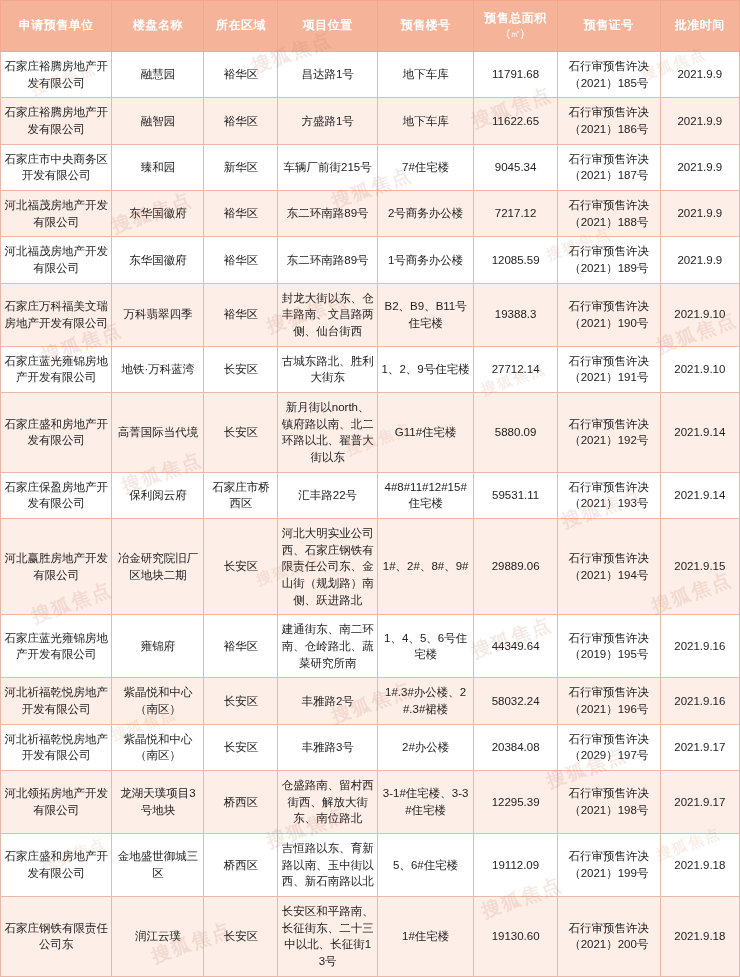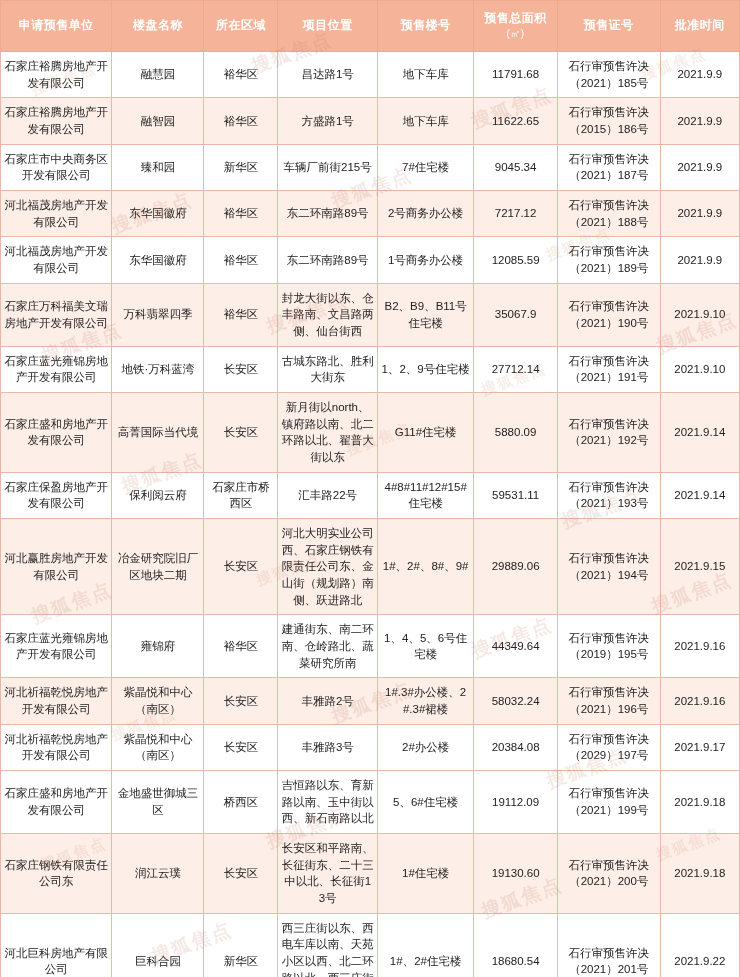--- a/index.html
+++ b/index.html
@@ -116,21 +116,21 @@
           <td class="c0">石行审预售许决（2021）185号</td>
           <td class="c0">2021.9.9</td>
         </tr>
         <tr class="even">
           <td class="c0">石家庄裕腾房地产开发有限公司</td>
           <td class="c0">融智园</td>
           <td class="c0">裕华区</td>
           <td class="c0">方盛路1号</td>
           <td class="c0">地下车库</td>
           <td class="c0">11622.65</td>
-          <td class="c0">石行审预售许决（2015）186号</td>
+          <td class="c0">石行审预售许决（2021）186号</td>
           <td class="c0">2021.9.9</td>
         </tr>
         <tr class="odd">
           <td class="c0">石家庄市中央商务区开发有限公司</td>
           <td class="c0">臻和园</td>
           <td class="c0">新华区</td>
           <td class="c0">车辆厂前街215号</td>
           <td class="c0">7#住宅楼</td>
           <td class="c0">9045.34</td>
           <td class="c0">石行审预售许决（2021）187号</td>
@@ -155,21 +155,21 @@
           <td class="c0">12085.59</td>
           <td class="c0">石行审预售许决（2021）189号</td>
           <td class="c0">2021.9.9</td>
         </tr>
         <tr class="even">
           <td class="c0">石家庄万科福美文瑞房地产开发有限公司</td>
           <td class="c0">万科翡翠四季</td>
           <td class="c0">裕华区</td>
           <td class="c0">封龙大街以东、仓丰路南、文昌路两侧、仙台街西</td>
           <td class="c0">B2、B9、B11号住宅楼</td>
-          <td class="c0">35067.9</td>
+          <td class="c0">19388.3</td>
           <td class="c0">石行审预售许决（2021）190号</td>
           <td class="c0">2021.9.10</td>
         </tr>
         <tr class="odd">
           <td class="c0">石家庄蓝光雍锦房地产开发有限公司</td>
           <td class="c0">地铁·万科蓝湾</td>
           <td class="c0">长安区</td>
           <td class="c0">古城东路北、胜利大街东</td>
           <td class="c0">1、2、9号住宅楼</td>
           <td class="c0">27712.14</td>
@@ -227,20 +227,30 @@
           <td class="c0">2021.9.16</td>
         </tr>
         <tr class="odd">
           <td class="c0">河北祈福乾悦房地产开发有限公司</td>
           <td class="c0">紫晶悦和中心（南区）</td>
           <td class="c0">长安区</td>
           <td class="c0">丰雅路3号</td>
           <td class="c0">2#办公楼</td>
           <td class="c0">20384.08</td>
           <td class="c0">石行审预售许决（2029）197号</td>
+          <td class="c0">2021.9.17</td>
+        </tr>
+        <tr class="even">
+          <td class="c0">河北领拓房地产开发有限公司</td>
+          <td class="c0">龙湖天璞项目3号地块</td>
+          <td class="c0">桥西区</td>
+          <td class="c0">仓盛路南、留村西街西、解放大街东、南位路北</td>
+          <td class="c0">3-1#住宅楼、3-3#住宅楼</td>
+          <td class="c0">12295.39</td>
+          <td class="c0">石行审预售许决（2021）198号</td>
           <td class="c0">2021.9.17</td>
         </tr>
         <tr class="odd">
           <td class="c0">石家庄盛和房地产开发有限公司</td>
           <td class="c0">金地盛世御城三区</td>
           <td class="c0">桥西区</td>
           <td class="c0">吉恒路以东、育新路以南、玉中街以西、新石南路以北</td>
           <td class="c0">5、6#住宅楼</td>
           <td class="c0">19112.09</td>
           <td class="c0">石行审预售许决（2021）199号</td>

